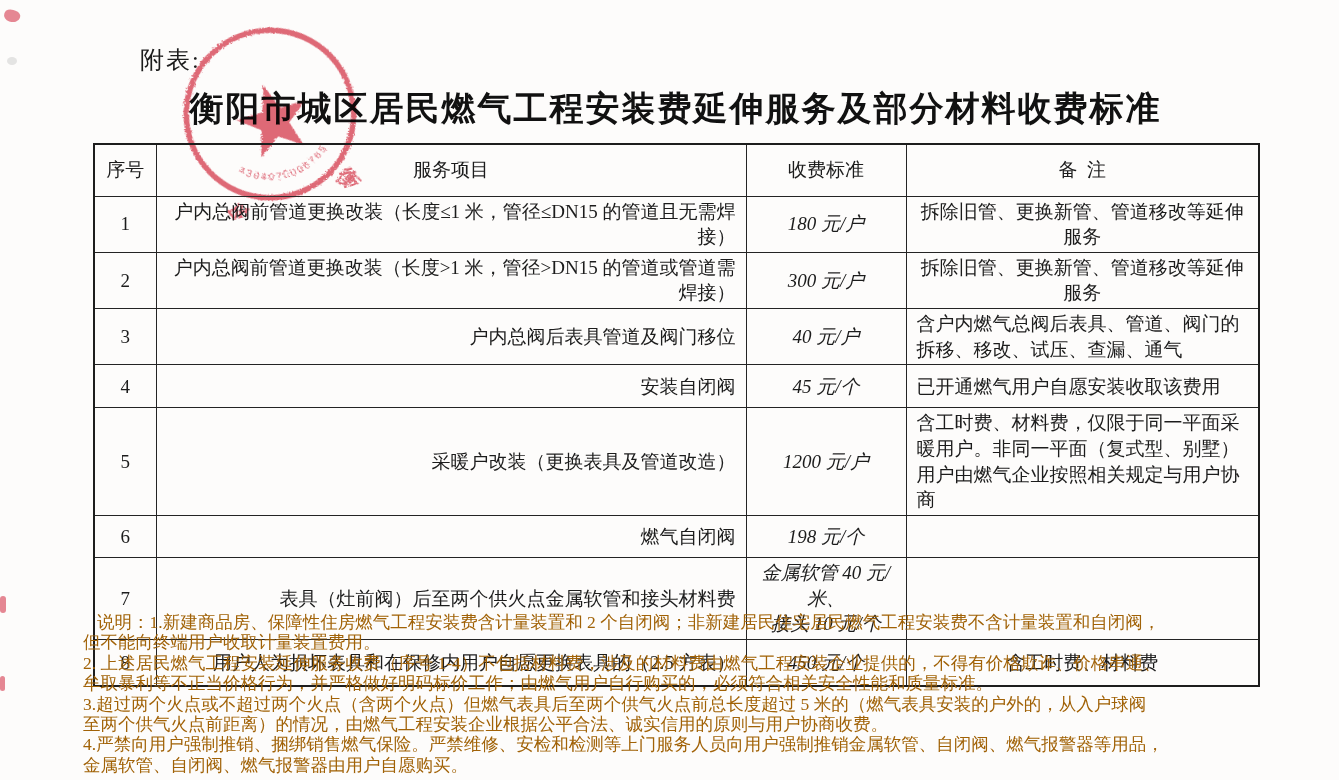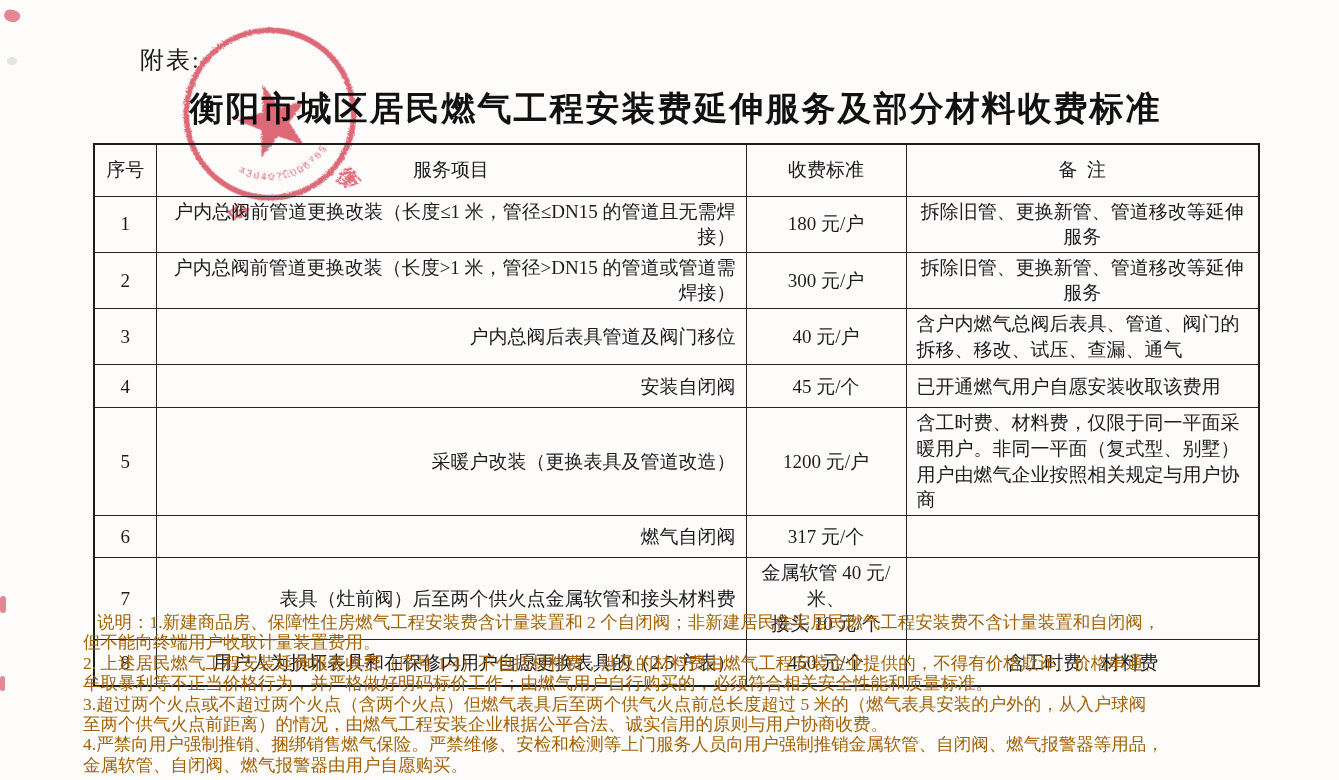--- a/index.html
+++ b/index.html
@@ -40,21 +40,21 @@
     border:1.7px solid #242424;
     padding:2px 10px;
     font-weight:normal;
     vertical-align:middle;
     line-height:1.35;
   }
   table.fee-table{border:2.2px solid #1d1d1d;}
   th.h-cell{text-align:center;white-space:pre;margin-top:47px;}
   td.no-cell{text-align:center;}
   td.item-cell{text-align:right;padding-left:14px;}
-  td.fee-cell{text-align:center;white-space:pre-line;}
+  td.fee-cell{text-align:center;white-space:pre-line;font-style:italic;}
   td.remark-cell{text-align:center;}
   td.remark-left{text-align:left;padding-left:12px;padding-right:8px;}
   
   .notes{
     position:absolute;left:83px;top:612px;width:1210px;
     font-size:17.5px;line-height:20.4px;color:#a16207;
   }
   .note-line{white-space:nowrap;}
   .note-line.indent{padding-left:14px;}
   
@@ -138,21 +138,21 @@
       </tr>
       <tr style="height:86px">
         <td class="no-cell">5</td>
         <td class="item-cell">采暖户改装（更换表具及管道改造）</td>
         <td class="fee-cell">1200 元/户</td>
         <td class="remark-cell remark-left">含工时费、材料费，仅限于同一平面采暖用户。非同一平面（复式型、别墅）用户由燃气企业按照相关规定与用户协商</td>
       </tr>
       <tr style="height:42px">
         <td class="no-cell">6</td>
         <td class="item-cell">燃气自闭阀</td>
-        <td class="fee-cell">317 元/个</td>
+        <td class="fee-cell">198 元/个</td>
         <td class="remark-cell"></td>
       </tr>
       <tr style="height:53px">
         <td class="no-cell">7</td>
         <td class="item-cell">表具（灶前阀）后至两个供火点金属软管和接头材料费</td>
         <td class="fee-cell">金属软管 40 元/米、
 接头 10 元/个</td>
         <td class="remark-cell"></td>
       </tr>
       <tr style="height:47px">

